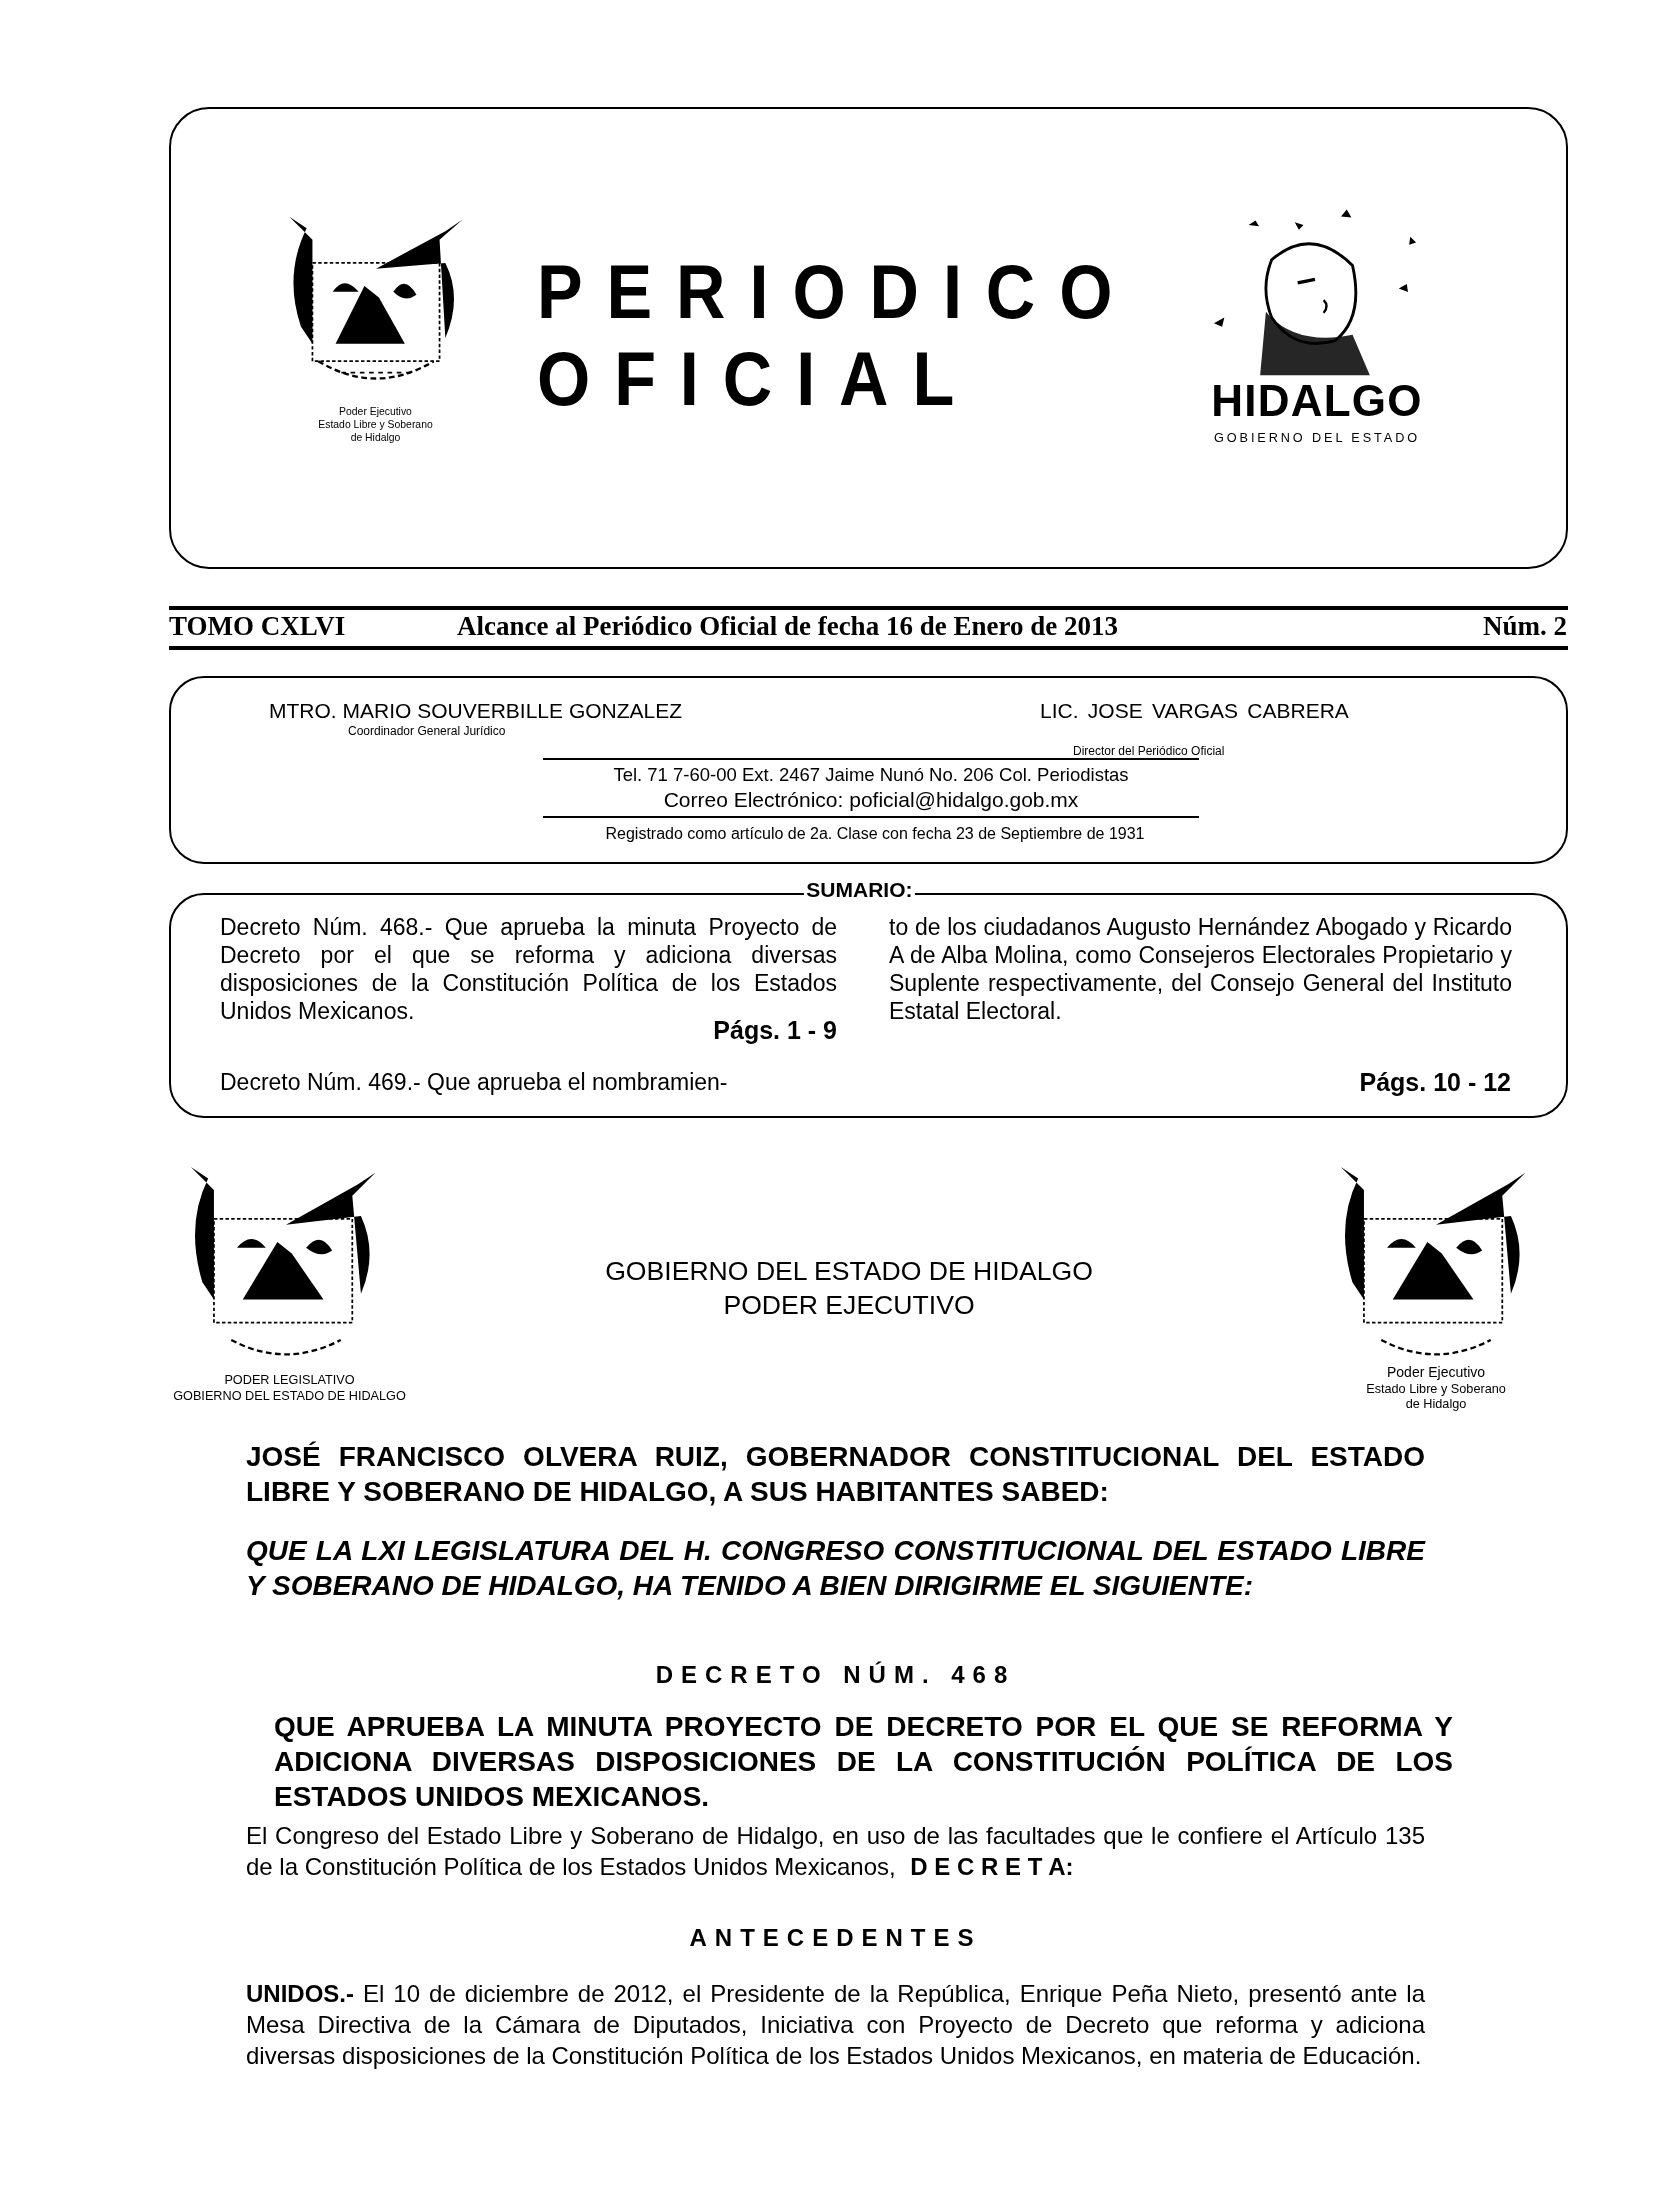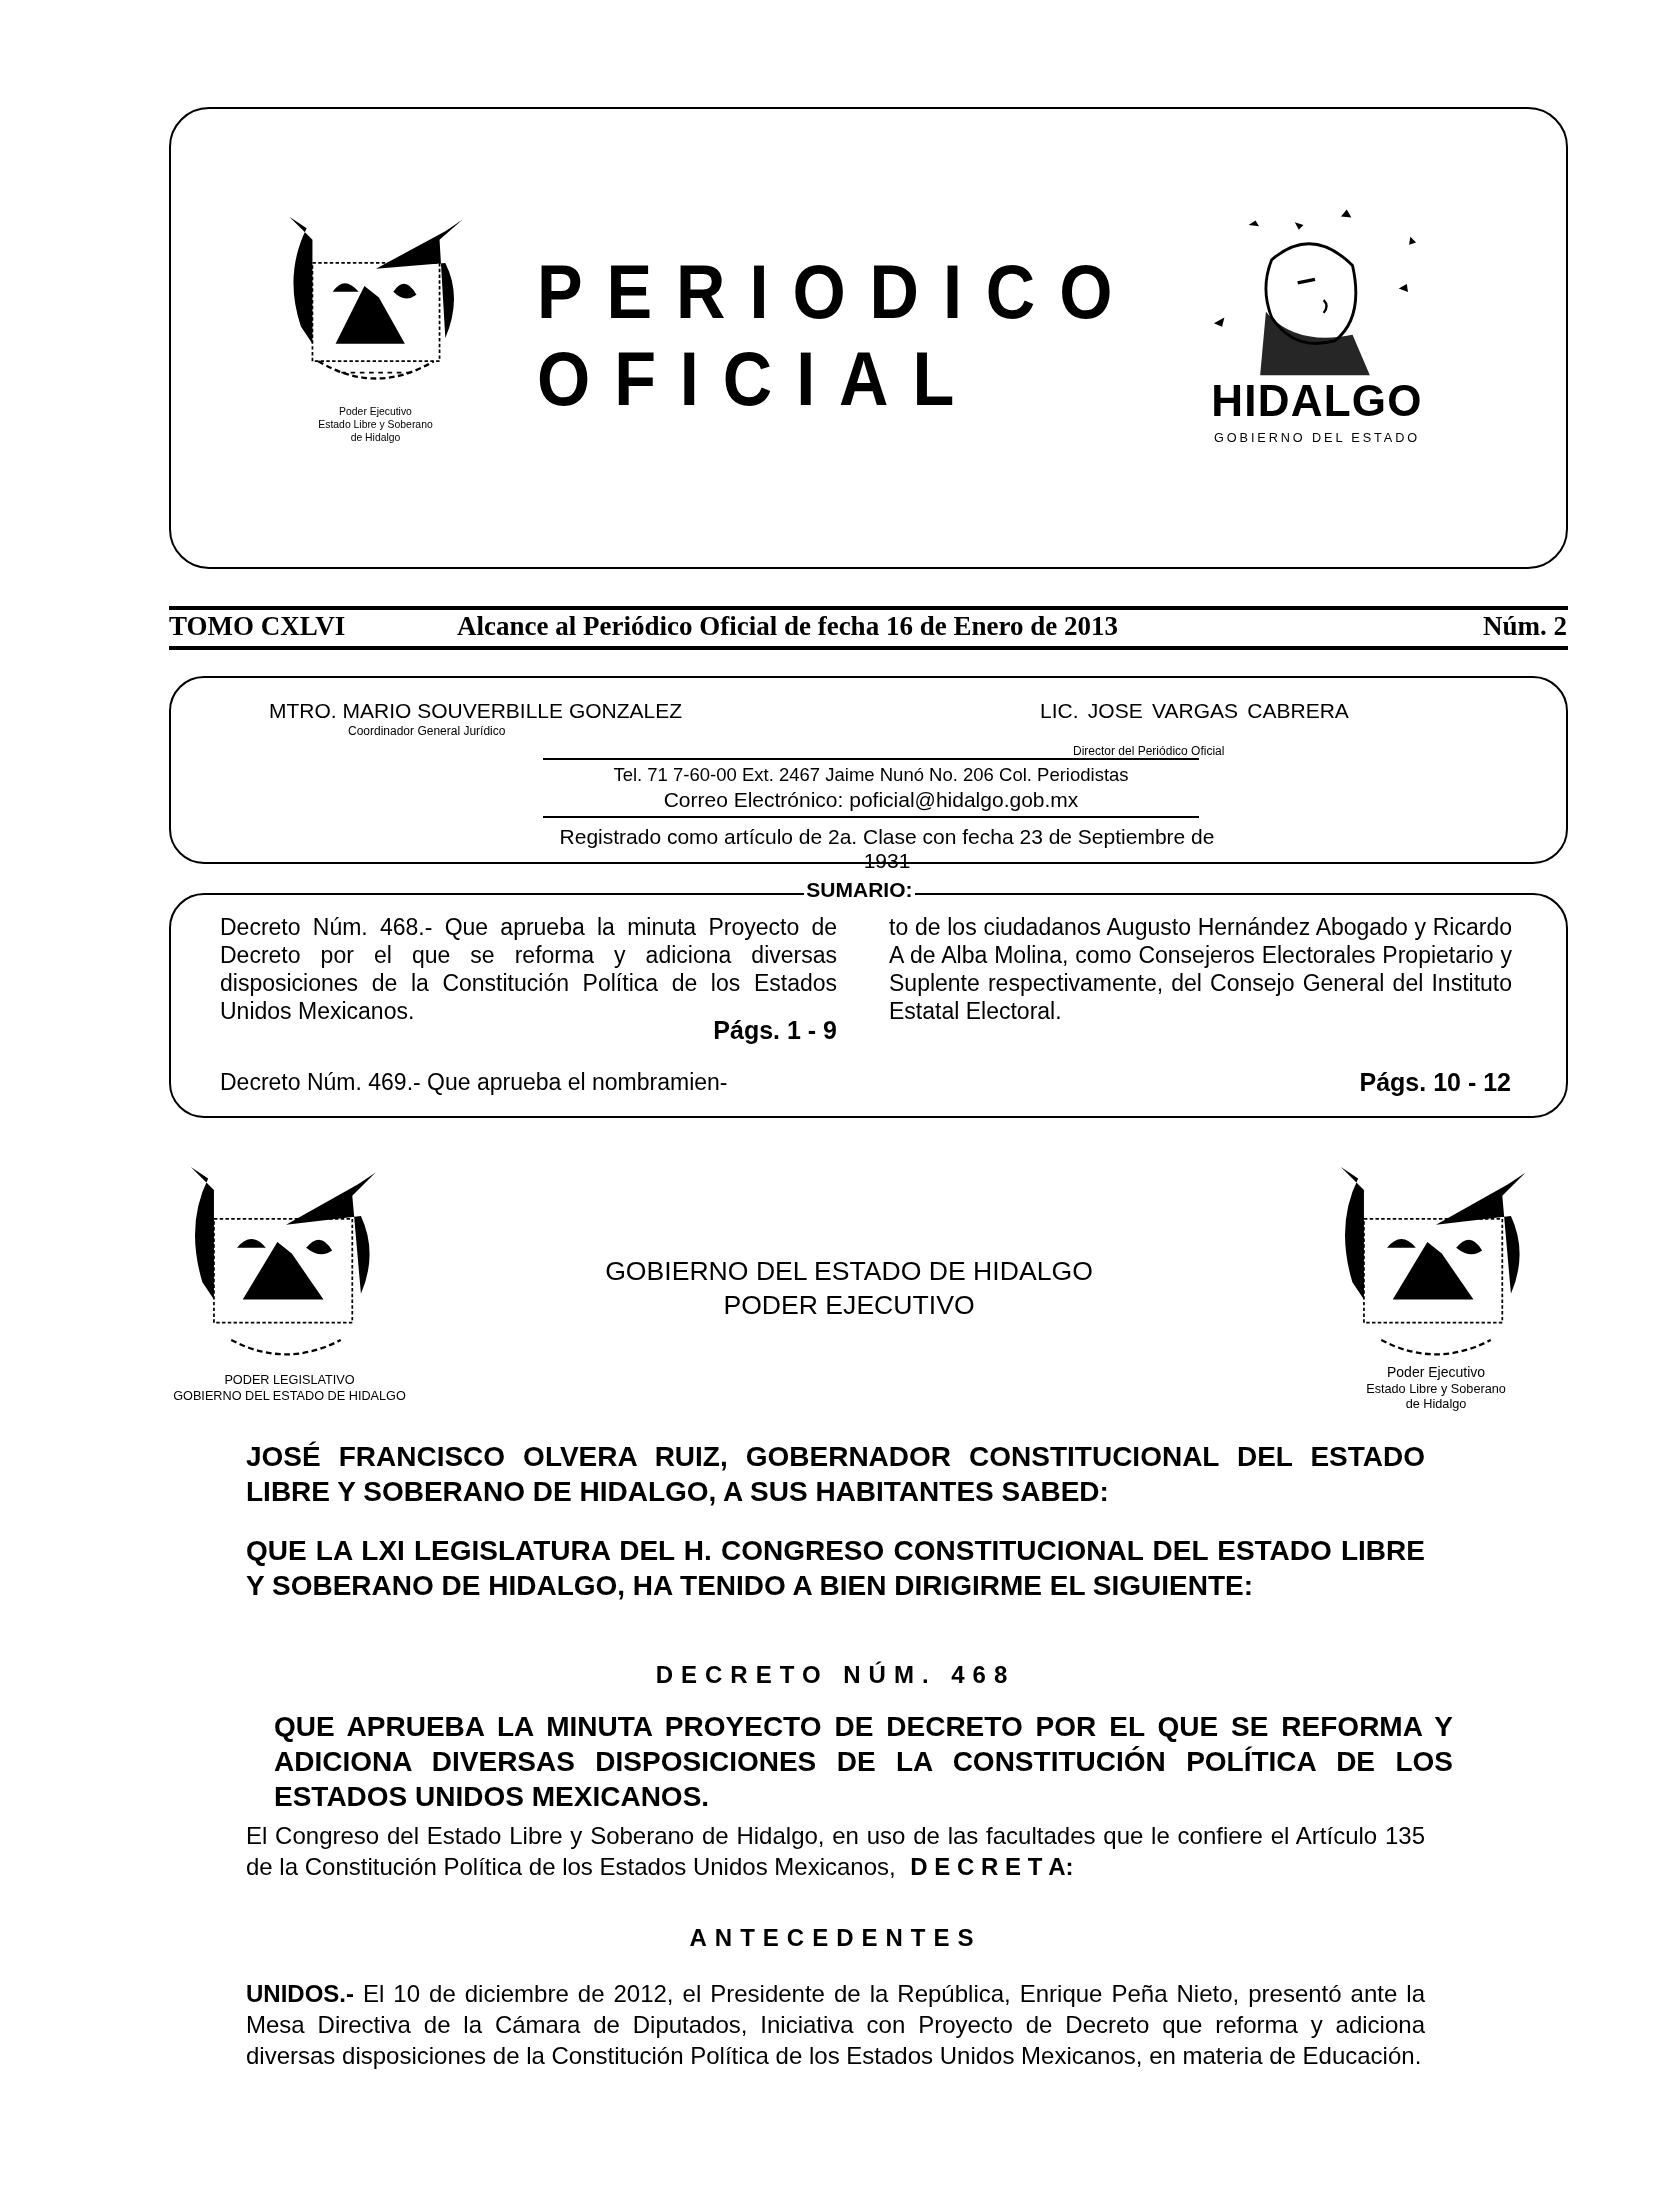--- a/index.html
+++ b/index.html
@@ -95,21 +95,21 @@
 
 <div class="abs infobox"></div>
 <div class="abs info-name" style="left:269px; top:699px;">MTRO. MARIO SOUVERBILLE GONZALEZ</div>
 <div class="abs info-role" style="left:348px; top:724px;">Coordinador General Jurídico</div>
 <div class="abs info-name" style="left:1040px; top:699px; word-spacing:3.5px;">LIC.  JOSE  VARGAS  CABRERA</div>
 <div class="abs info-role" style="left:1073px; top:724px;margin-top:20px;">Director del Periódico Oficial</div>
 <div class="abs thin-rule" style="left:543px; top:758px; width:656px;"></div>
 <div class="abs info-line" style="left:520px; top:764px; width:702px;">Tel. 71 7-60-00 Ext. 2467 Jaime Nunó No. 206 Col. Periodistas</div>
 <div class="abs info-line" style="left:520px; top:788px; width:702px; font-size:21px;">Correo Electrónico: poficial@hidalgo.gob.mx</div>
 <div class="abs thin-rule" style="left:543px; top:816px; width:656px;"></div>
-<div class="abs info-line" style="left:536px; top:825px; width:702px; font-size:21px;">Registrado como artículo de 2a. Clase con fecha 23 de Septiembre de 1931</div>
+<div class="abs info-line" style="left:524px; top:825px; width:702px; font-size:16px;">Registrado como artículo de 2a. Clase con fecha 23 de Septiembre de 1931</div>
 
 <div class="abs sumbox"></div>
 <div class="abs sum-label" style="left:804px; top:878px;">SUMARIO:</div>
 
 <div class="abs sum-col" style="left:220px; top:913px; width:617px;">
   <span>Decreto Núm. 468.- Que aprueba la minuta Proyecto de Decreto por el que se reforma y adiciona diversas disposiciones de la Constitución Política de los Estados Unidos Mexicanos.</span>
 </div>
 <div class="abs sum-pages" style="left:636px; top:1016px; width:201px;">Págs. 1 - 9</div>
 <div class="abs sum-col" style="left:220px; top:1068px; width:617px; text-align:left;">Decreto Núm. 469.- Que aprueba el nombramien-</div>
 <div class="abs sum-col" style="left:889px; top:913px; width:623px;">to de los ciudadanos Augusto Hernández Abogado y Ricardo A de Alba Molina, como Consejeros Electorales Propietario y Suplente respectivamente, del Consejo General del Instituto Estatal Electoral.</div>
@@ -147,21 +147,21 @@
     <path d="M90 300 Q185 350 280 300" fill="none" stroke="#000" stroke-width="4" stroke-dasharray="10 6"></path>
   </svg>
 </div>
 <div class="abs seal-cap" style="left:1329px; top:1364px; width:214px;">
   <div style="font-size:14px;">Poder Ejecutivo</div>
   <div>Estado Libre y Soberano</div>
   <div>de Hidalgo</div>
 </div>
 
 <div class="abs bold-para" style="left:246px; top:1439px; width:1179px;">JOSÉ FRANCISCO OLVERA RUIZ, GOBERNADOR CONSTITUCIONAL DEL ESTADO LIBRE Y SOBERANO DE HIDALGO, A SUS HABITANTES SABED:</div>
-<div class="abs bold-para" style="left:246px; top:1533px; width:1179px;">QUE LA LXI LEGISLATURA DEL H. CONGRESO CONSTITUCIONAL DEL ESTADO LIBRE Y SOBERANO DE HIDALGO, HA TENIDO A BIEN DIRIGIRME EL SIGUIENTE:</div>
+<div class="abs bold-para" style="left:246px; top:1533px; width:1179px;font-style:italic;">QUE LA LXI LEGISLATURA DEL H. CONGRESO CONSTITUCIONAL DEL ESTADO LIBRE Y SOBERANO DE HIDALGO, HA TENIDO A BIEN DIRIGIRME EL SIGUIENTE:</div>
 
 <div class="abs center-heading" style="left:246px; top:1661px; width:1179px;">DECRETO NÚM. 468</div>
 
 <div class="abs bold-para" style="left:246px; top:1709px; width:1179px;margin-left:28px;">QUE APRUEBA LA MINUTA PROYECTO DE DECRETO POR EL QUE SE REFORMA Y ADICIONA DIVERSAS DISPOSICIONES DE LA CONSTITUCIÓN POLÍTICA DE LOS ESTADOS UNIDOS MEXICANOS.</div>
 
 <div class="abs body-para" style="left:246px; top:1820px; width:1179px;">
   <span>El Congreso del Estado Libre y Soberano de Hidalgo, en uso de las facultades que le confiere el Artículo 135 de la Constitución Política de los Estados Unidos Mexicanos,</span>
   <span style="font-weight:bold; margin-left:8px;">D E C R E T A:</span>
 </div>
 

